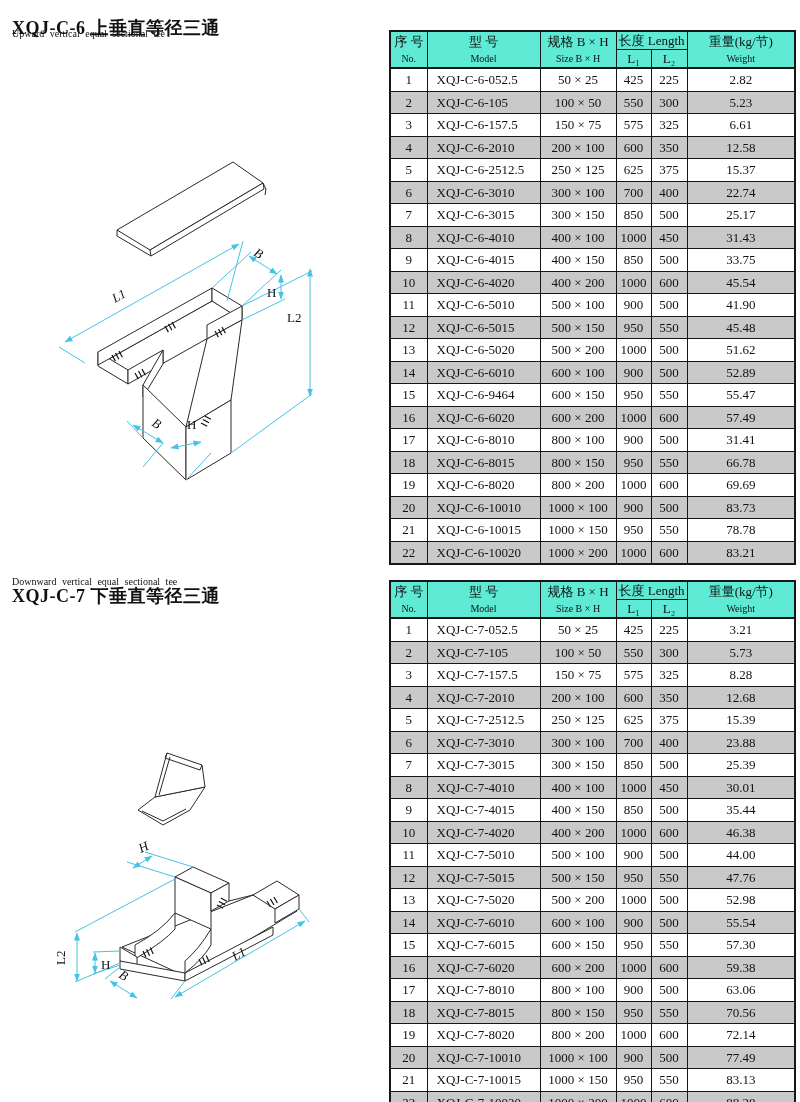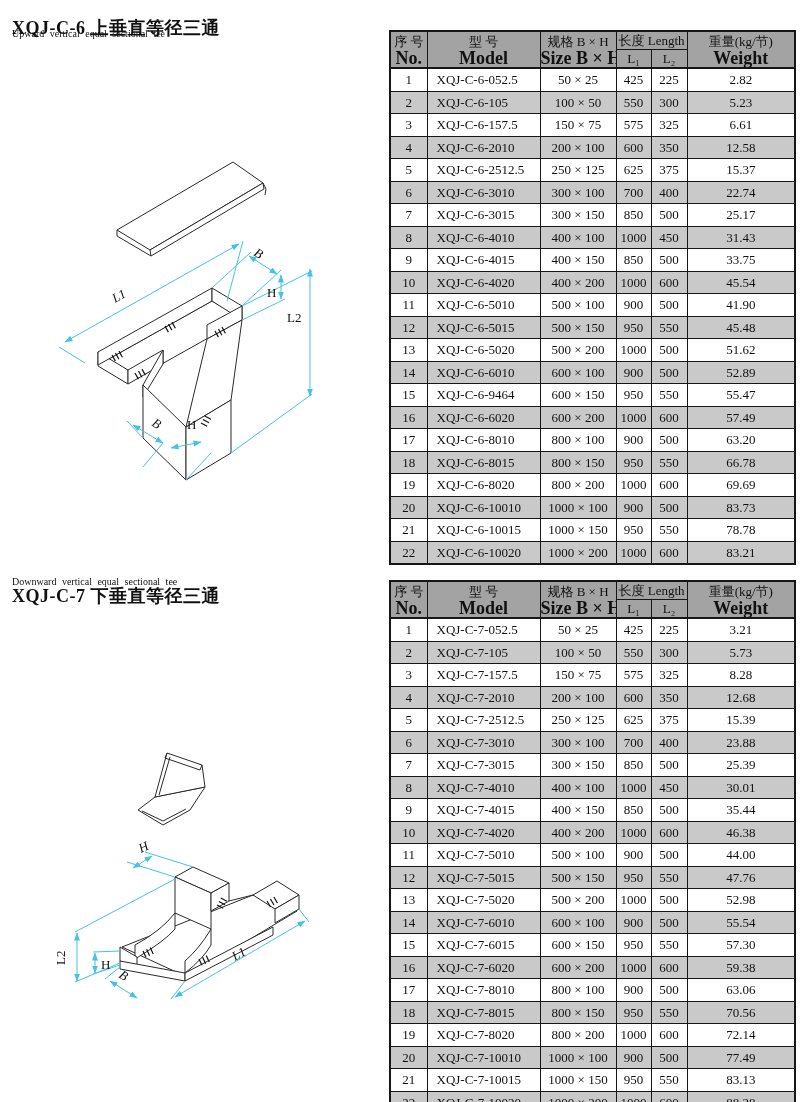--- a/index.html
+++ b/index.html
@@ -8,28 +8,28 @@
 
   .title-zh{position:absolute;font-size:18px;font-weight:bold;letter-spacing:.5px;white-space:nowrap;}
   .title-en{position:absolute;font-size:10px;word-spacing:3px;white-space:nowrap;}
 
   .spec-wrap{position:absolute;width:407px;}
   table.spec{border-collapse:collapse;table-layout:fixed;width:405px;
              font-size:13px;color:#111;background:#fff;}
   table.spec{border:2px solid #161616;}
   table.spec th,table.spec td{border:1px solid #161616;text-align:center;
              padding:0;overflow:hidden;white-space:nowrap;}
-  table.spec thead th{background:#a3a3a3;font-weight:normal;height:17px;line-height:17px;font-size:13px;}
+  table.spec thead th{background:#5eead4;font-weight:normal;height:17px;line-height:17px;font-size:13px;}
   table.spec thead .two-line{height:35px;}
   table.spec thead .two-line span{display:block;height:17px;line-height:17px;}
   table.spec tbody td{height:21.5px;line-height:21.5px;}
   table.spec tbody tr:nth-child(even){background:#c9c9c9;}
   table.spec tbody tr:first-child td{border-top-width:2px;}
   table.spec td.c-model{text-align:left;padding-left:9px;}
-  .sub{font-size:18px;font-weight:bold;}
+  .sub{font-size:10px;}
 
   svg.drawing{position:absolute;}
   svg.drawing .part{fill:#ffffff;stroke:#2a2a2a;stroke-width:1;stroke-linejoin:round;}
   svg.drawing .edge{fill:none;stroke:#2a2a2a;stroke-width:1;stroke-linejoin:round;}
   svg.drawing .slot{fill:none;stroke:#111;stroke-width:1.2;}
   svg.drawing .dim{fill:none;stroke:#45c2e4;stroke-width:1;}
   svg.drawing text{font-family:"Liberation Serif",serif;font-size:13px;fill:#111;}
   svg.drawing text.it{font-style:italic;}
 </style>
 </head>
@@ -273,21 +273,21 @@
             <td>1000</td>
             <td>600</td>
             <td>57.49</td>
           </tr>
           <tr>
             <td>17</td>
             <td class="c-model">XQJ-C-6-8010</td>
             <td>800 × 100</td>
             <td>900</td>
             <td>500</td>
-            <td>63.20</td>
+            <td>31.41</td>
           </tr>
           <tr>
             <td>18</td>
             <td class="c-model">XQJ-C-6-8015</td>
             <td>800 × 150</td>
             <td>950</td>
             <td>550</td>
             <td>66.78</td>
           </tr>
           <tr>

